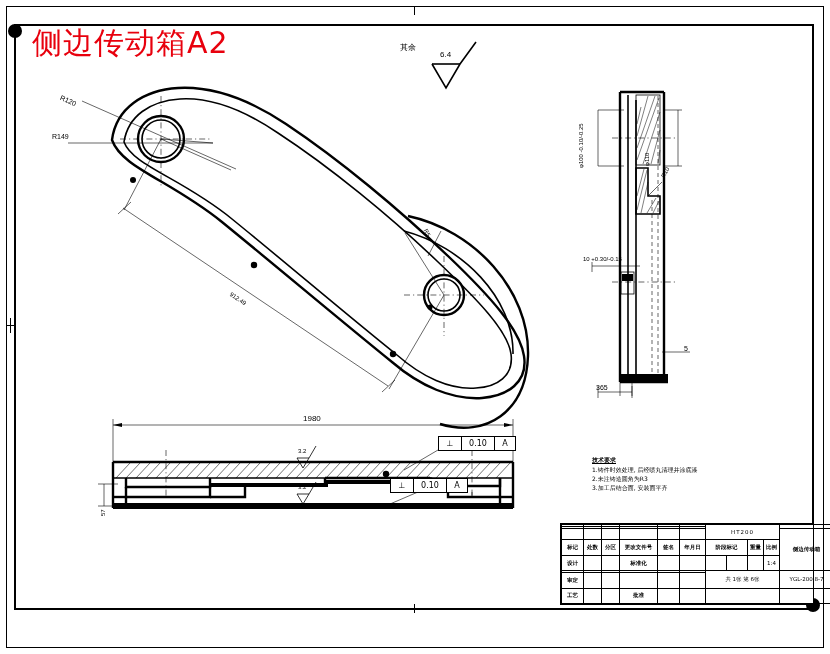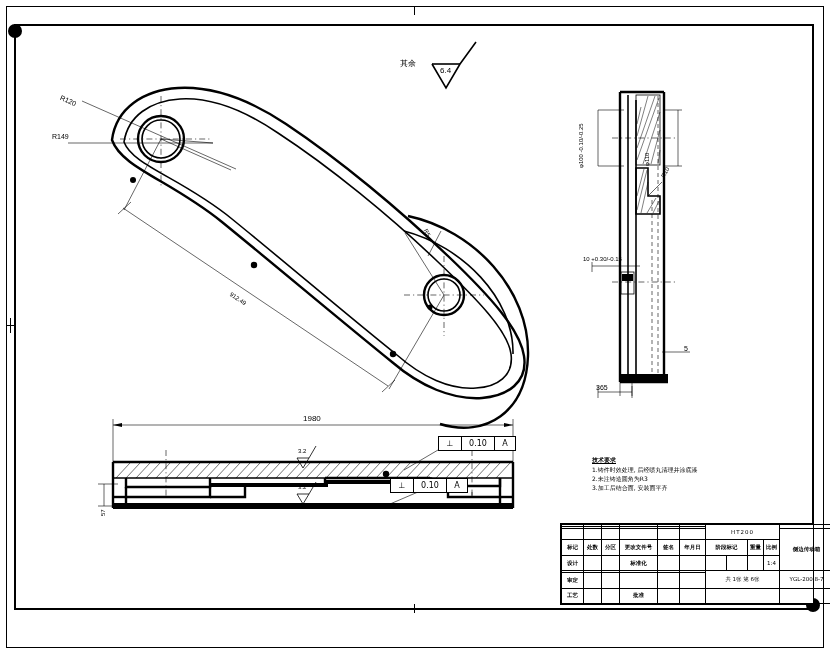--- a/index.html
+++ b/index.html
@@ -64,23 +64,24 @@
   <div class="abs" id="inner-frame"></div>
 
   <div class="abs corner-blob" style="left:8px;top:24px;width:14px;height:14px;"></div>
   <div class="abs corner-blob" style="left:806px;top:598px;width:14px;height:14px;"></div>
   <div class="abs tickmark" style="left:6px;top:325px;width:9px;height:1px;"></div>
   <div class="abs tickmark" style="left:10px;top:318px;width:1px;height:15px;"></div>
   <div class="abs tickmark" style="left:414px;top:604px;width:1px;height:9px;"></div>
   <div class="abs tickmark" style="left:407px;top:608px;width:15px;height:1px;"></div>
   <div class="abs tickmark" style="left:414px;top:6px;width:1px;height:9px;"></div>
 
-
-  <div class="t t8 cn" style="left:400px;top:58px;">其余</div>
-  <div class="t t8" style="left:440px;top:50px;margin-top:16px;">6.4</div>
+  <div class="abs" id="dwg-title">侧边传动箱A2</div>
+
+  <div class="t t8 cn" style="left:400px;top:42px;">其余</div>
+  <div class="t t8" style="left:440px;top:50px;">6.4</div>
   <svg width="830" height="654" style="pointer-events:none;">
     <path class="ln med" d="M432,64 L446,88 L460,64 L476,42"></path>
     <path class="ln med" d="M432,64 L460,64"></path>
   </svg>
 
   <svg width="830" height="654" style="pointer-events:none;">
 
     <path class="ln thick" d="M112,140
         C116,108 144,90 178,88
         C214,86 250,100 286,124

